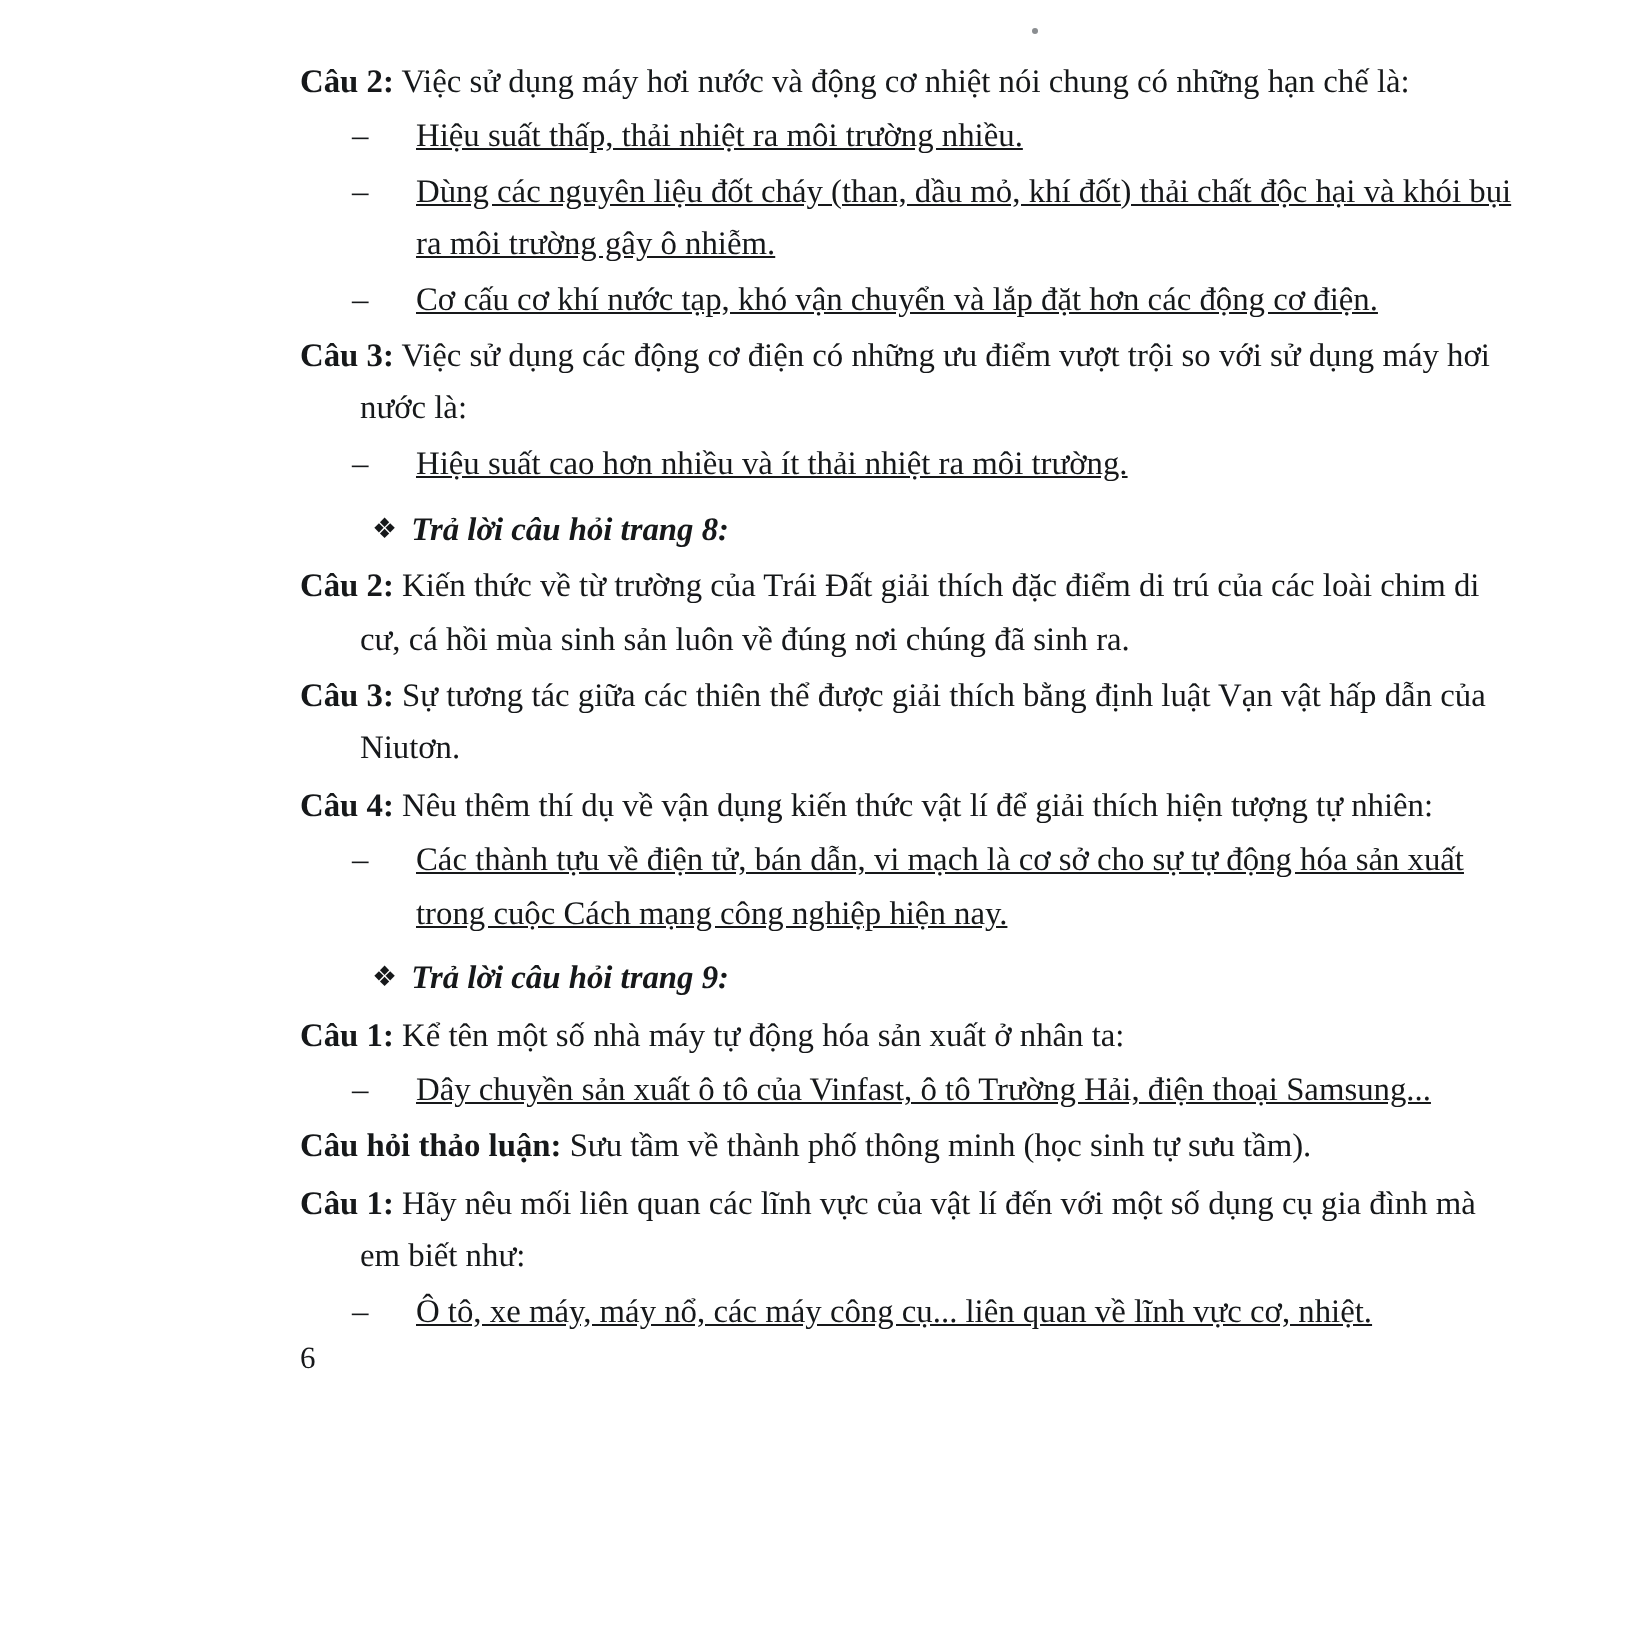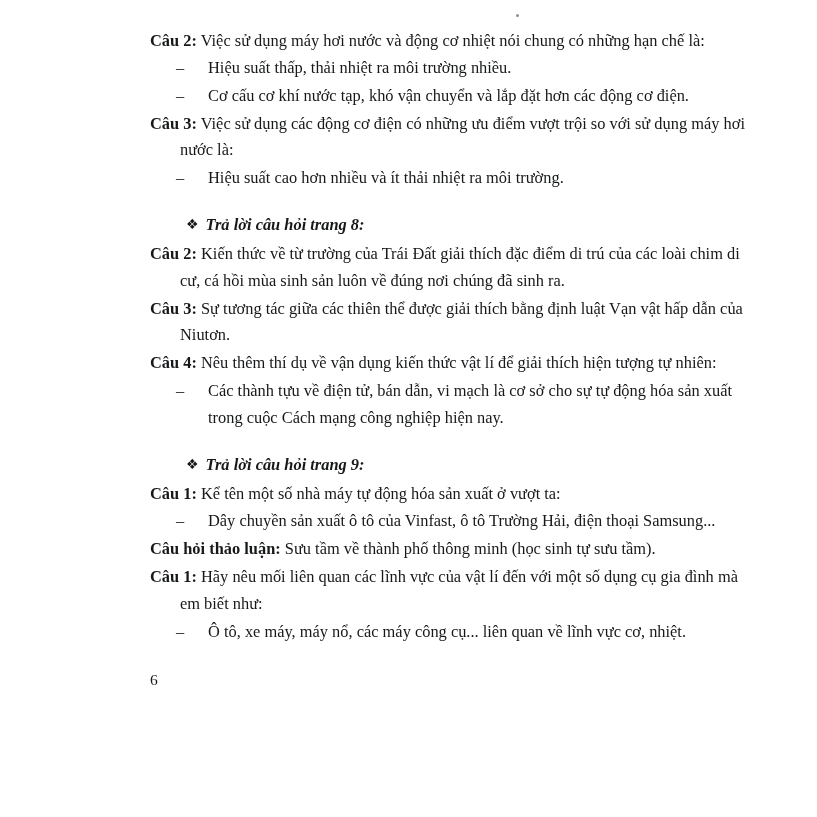--- a/index.html
+++ b/index.html
@@ -46,30 +46,31 @@
     font-weight: bold;
   }
   .hang {
     padding-left: 30px;
     text-indent: -30px;
   }
   .sub {
     padding-left: 58px;
     text-indent: -16px;
     margin-top: 1px;
+    text-decoration: underline;
   }
   .dash {
     display: inline-block;
     width: 16px;
   }
   .heading {
     padding-left: 36px;
     font-weight: bold;
     font-style: italic;
-    margin-top: 21px;
+    margin-top: 6px;
     margin-bottom: 2px;
   }
   .heading .star {
     font-style: normal;
     font-weight: normal;
     font-size: 14px;
     margin-right: 7px;
     vertical-align: 1px;
   }
   .pagenum {
@@ -80,29 +81,30 @@
   }
 </style>
 </head>
 <body>
 
 <div class="page">
   <div class="dot"></div>
   <div class="content">
       <div class="blk q hang"><span class="lbl">Câu 2:</span><span> Việc sử dụng máy hơi nước và động cơ nhiệt nói chung có những hạn chế là:</span></div>
       <div class="blk sub"><span class="dash">–</span><span>Hiệu suất thấp, thải nhiệt ra môi trường nhiều.</span></div>
+      <div class="blk sub"><span class="dash">–</span><span>Dùng các nguyên liệu đốt cháy (than, dầu mỏ, khí đốt) thải chất độc hại và khói bụi ra môi trường gây ô nhiễm.</span></div>
       <div class="blk sub"><span class="dash">–</span><span>Cơ cấu cơ khí nước tạp, khó vận chuyển và lắp đặt hơn các động cơ điện.</span></div>
       <div class="blk q hang"><span class="lbl">Câu 3:</span><span> Việc sử dụng các động cơ điện có những ưu điểm vượt trội so với sử dụng máy hơi nước là:</span></div>
       <div class="blk sub"><span class="dash">–</span><span>Hiệu suất cao hơn nhiều và ít thải nhiệt ra môi trường.</span></div>
       <div class="blk heading"><span class="star">❖</span><span>Trả lời câu hỏi trang 8:</span></div>
       <div class="blk q hang"><span class="lbl">Câu 2:</span><span> Kiến thức về từ trường của Trái Đất giải thích đặc điểm di trú của các loài chim di cư, cá hồi mùa sinh sản luôn về đúng nơi chúng đã sinh ra.</span></div>
       <div class="blk q hang"><span class="lbl">Câu 3:</span><span> Sự tương tác giữa các thiên thể được giải thích bằng định luật Vạn vật hấp dẫn của Niutơn.</span></div>
       <div class="blk q hang"><span class="lbl">Câu 4:</span><span> Nêu thêm thí dụ về vận dụng kiến thức vật lí để giải thích hiện tượng tự nhiên:</span></div>
       <div class="blk sub"><span class="dash">–</span><span>Các thành tựu về điện tử, bán dẫn, vi mạch là cơ sở cho sự tự động hóa sản xuất trong cuộc Cách mạng công nghiệp hiện nay.</span></div>
       <div class="blk heading"><span class="star">❖</span><span>Trả lời câu hỏi trang 9:</span></div>
-      <div class="blk q hang"><span class="lbl">Câu 1:</span><span> Kể tên một số nhà máy tự động hóa sản xuất ở vượt ta:</span></div>
+      <div class="blk q hang"><span class="lbl">Câu 1:</span><span> Kể tên một số nhà máy tự động hóa sản xuất ở nhân ta:</span></div>
       <div class="blk sub"><span class="dash">–</span><span>Dây chuyền sản xuất ô tô của Vinfast, ô tô Trường Hải, điện thoại Samsung...</span></div>
       <div class="blk q hang"><span class="lbl">Câu hỏi thảo luận:</span><span> Sưu tầm về thành phố thông minh (học sinh tự sưu tầm).</span></div>
       <div class="blk q hang"><span class="lbl">Câu 1:</span><span> Hãy nêu mối liên quan các lĩnh vực của vật lí đến với một số dụng cụ gia đình mà em biết như:</span></div>
       <div class="blk sub"><span class="dash">–</span><span>Ô tô, xe máy, máy nổ, các máy công cụ... liên quan về lĩnh vực cơ, nhiệt.</span></div>
     </div>
   <div class="pagenum">6</div>
 </div>
 
 </body></html>

